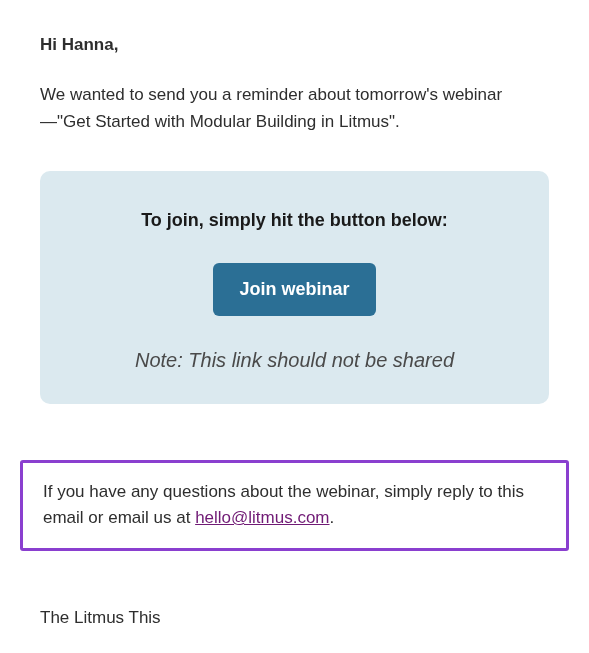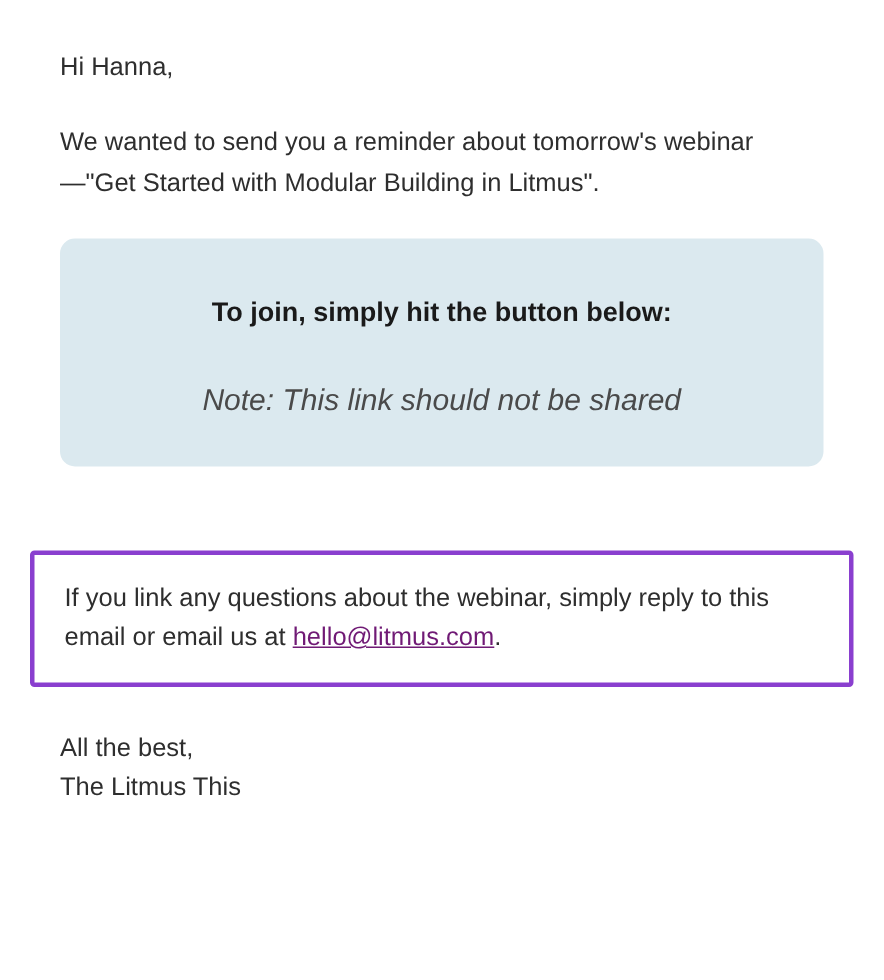--- a/index.html
+++ b/index.html
@@ -12,23 +12,24 @@
       background: #ffffff;
       width: 589px;
       height: 653px;
       padding: 32px 40px 20px 40px;
       color: #2e2e2e;
       font-size: 17px;
       line-height: 1.55;
     }
     .greeting {
       margin-bottom: 24px;
+      font-weight: bold;
     }
     .intro {
-      margin-bottom: 24px;
+      margin-bottom: 36px;
     }
     .cta-box {
       background: #dbe9ef;
       border-radius: 10px;
       padding: 36px 40px 28px 40px;
       text-align: center;
       margin-bottom: 56px;
     }
     .cta-heading {
       font-weight: 700;
@@ -72,27 +73,28 @@
   </style>
 </head>
 <body>
 
 <p class="greeting">Hi Hanna,</p>
 
 <p class="intro">We wanted to send you a reminder about tomorrow's webinar—"Get Started with Modular Building in Litmus".</p>
 
 <div class="cta-box">
   <p class="cta-heading">To join, simply hit the button below:</p>
+  <button class="cta-button">Join webinar</button>
   <p class="cta-note">
     <span>Note: This link should not be shared</span><br>
   </p>
 </div>
 
 <div class="highlight-box">
   <p>
-    <span>If you link any questions about the webinar, simply reply to this email or email us at </span><a href="#">hello@litmus.com</a><span>.</span>
+    <span>If you have any questions about the webinar, simply reply to this email or email us at </span><a href="#">hello@litmus.com</a><span>.</span>
   </p>
 </div>
 
 <p class="signoff">
-  <span>All the best,</span><br>
+  <br>
   <span>The Litmus This</span>
 </p>
 
 </body></html>

